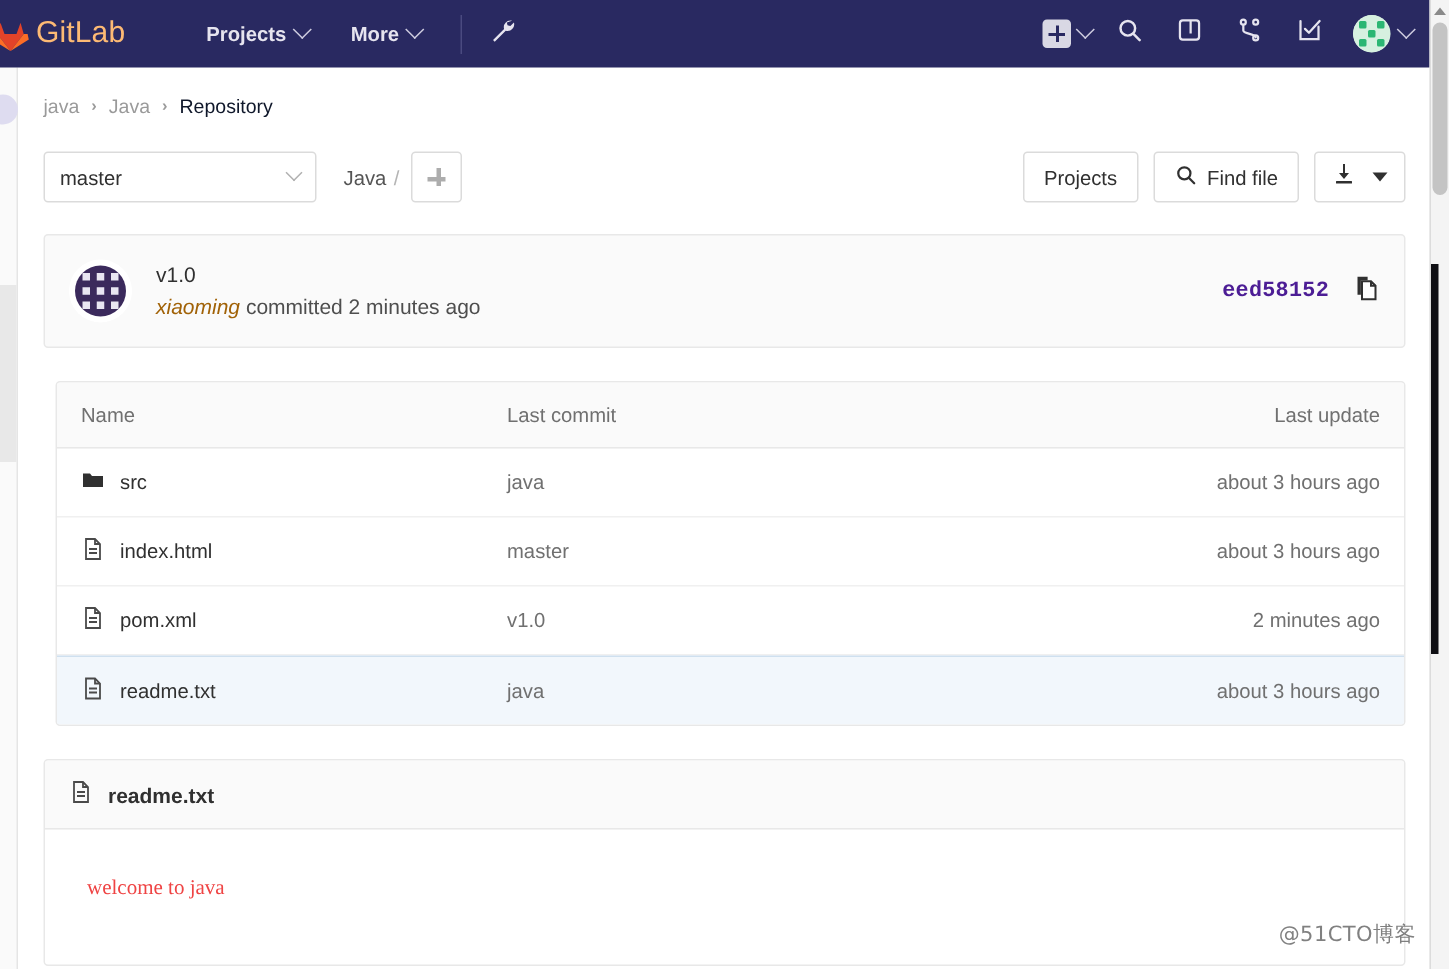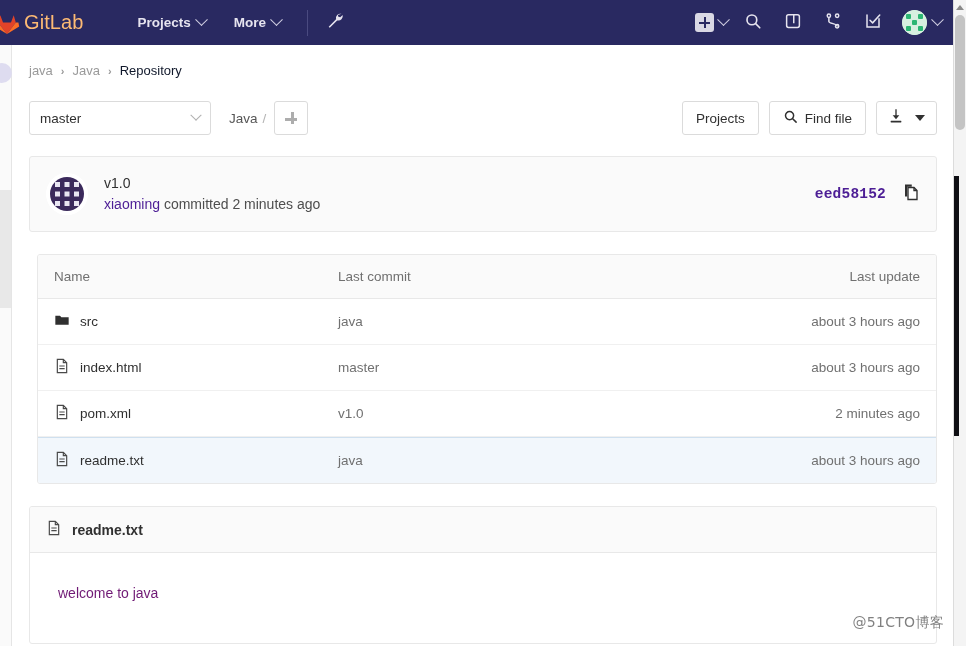--- a/index.html
+++ b/index.html
@@ -302,21 +302,21 @@
   .commit-title {
     font-size: 14px;
     color: #303030;
     line-height: 20px;
   }
   .commit-meta {
     font-size: 14px;
     color: #4e4e4e;
     line-height: 22px;
   }
-  .commit-meta .author { color: #4c1d95; }
+  .commit-meta .author { color: #a16207; font-style: italic; }
   .commit-right {
     margin-left: auto;
     display: flex;
     align-items: center;
     gap: 16px;
   }
   .commit-sha {
     font-family: "Liberation Mono", monospace;
     font-size: 14.5px;
     color: #4c1d95;
@@ -376,23 +376,23 @@
     display: flex;
     align-items: center;
     gap: 10px;
     padding-left: 16px;
     font-size: 14px;
     font-weight: bold;
     color: #303030;
   }
   .readme-body {
     padding: 30px 28px 40px 28px;
-    font-family: Liberation Sans, sans-serif;
+    font-family: Liberation Serif, serif;
     font-size: 14px;
-    color: #701a75;
+    color: #ef4444;
     line-height: 20px;
     white-space: pre;
   }
 
   
   .scrollbar {
     position: absolute;
     top: 0; right: 0;
     width: 13px;
     height: 646px;

